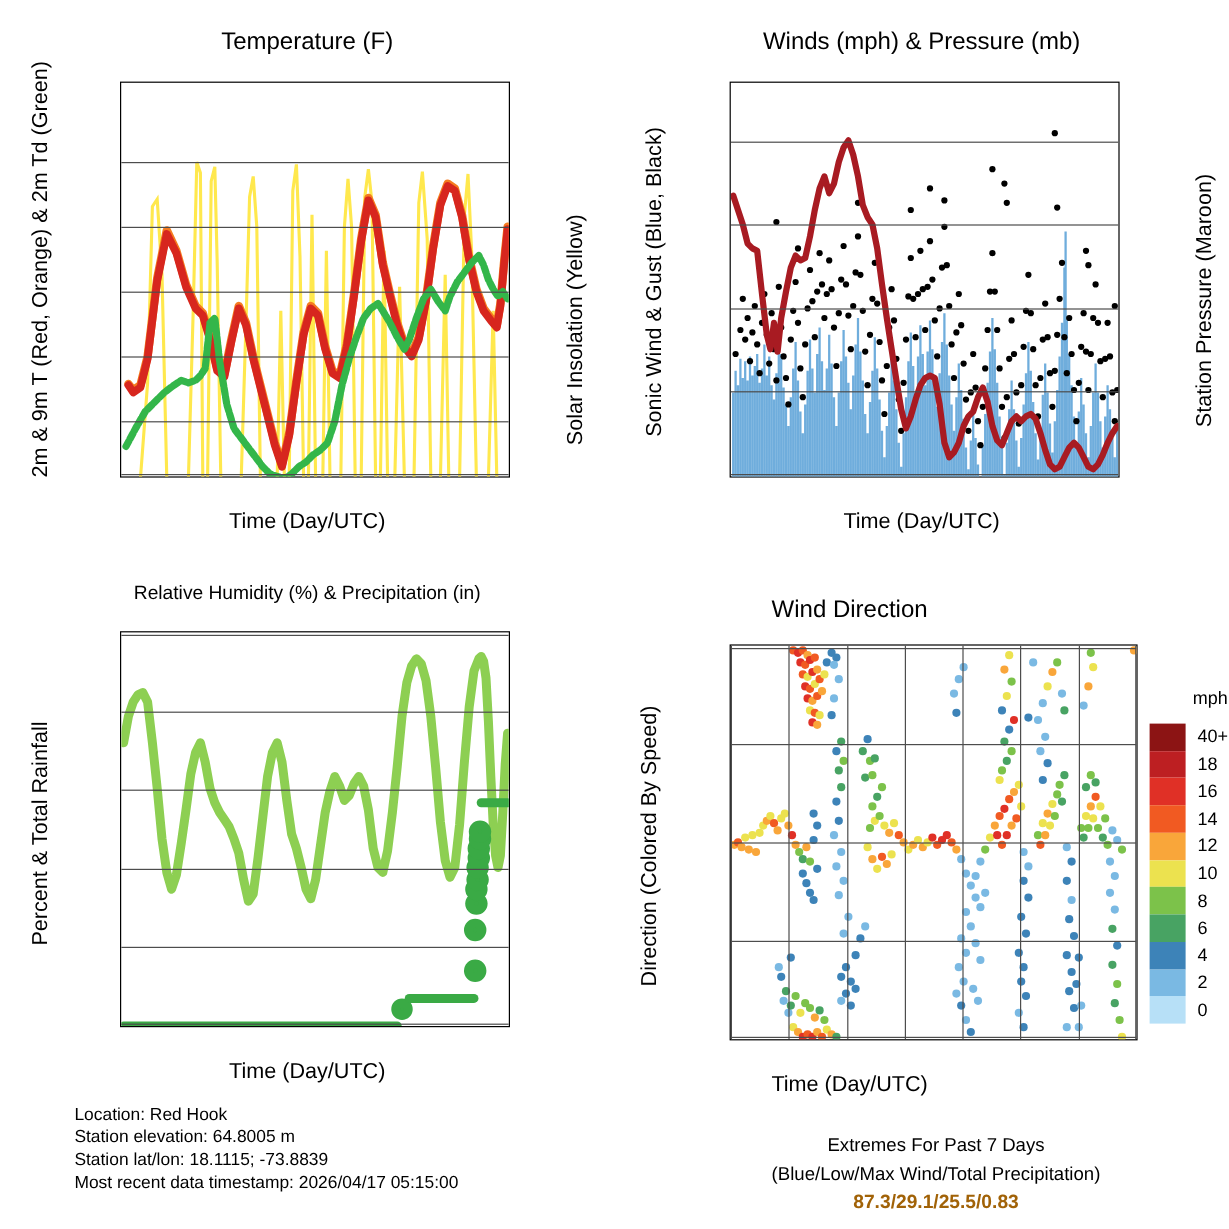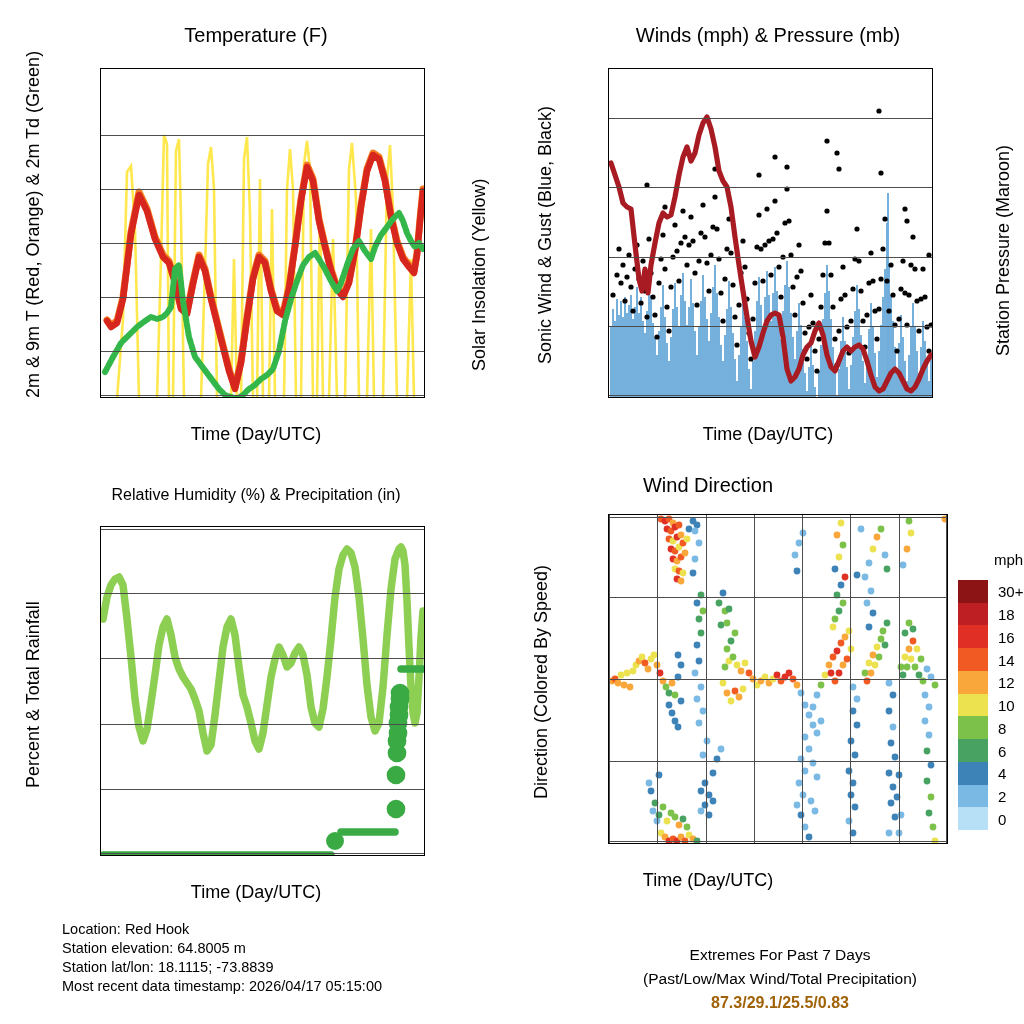--- a/index.html
+++ b/index.html
@@ -499,21 +499,21 @@
       <div class="tickB" style="left:57.14%;"></div>
       <div class="tickB" style="left:71.42%;"></div>
       <div class="tickB" style="left:85.71%;"></div>
       <div class="tickB" style="left:100%;"></div>
 
     </div>
 
     <div class="xaxis-title" style="top:422px;text-align:center;">Time (Day/UTC)</div>
   </div>
 
-  <div class="panel" style="left:512px;top:448px;width:512px;height:460px;">
+  <div class="panel" style="left:512px;top:471px;width:512px;height:460px;">
     <div class="ptitle" style="top:26px;left:-60px;">Wind Direction</div>
 
     <div class="axtitle vert" style="left:18px;top:96px;height:276px;line-height:22px;text-align:center;">Direction (Colored By Speed)</div>
 
     <div class="plotbox" style="left:96px;top:66px;width:340px;height:330px;">
 
       <div class="gridline" style="top:0.5%;"></div>
       <div class="gridline" style="top:25.0%;"></div>
       <div class="gridline" style="top:50.0%;"></div>
       <div class="gridline" style="top:75.0%;"></div>
@@ -852,21 +852,21 @@
       <div class="cband" style="top:18.18%;height:9.09%;background:#e03026;"></div>
       <div class="cband" style="top:27.27%;height:9.09%;background:#f15a22;"></div>
       <div class="cband" style="top:36.36%;height:9.09%;background:#f9a63a;"></div>
       <div class="cband" style="top:45.45%;height:9.09%;background:#ece24f;"></div>
       <div class="cband" style="top:54.54%;height:9.09%;background:#7cc24a;"></div>
       <div class="cband" style="top:63.63%;height:9.09%;background:#48a363;"></div>
       <div class="cband" style="top:72.72%;height:9.09%;background:#3d83b8;"></div>
       <div class="cband" style="top:81.81%;height:9.09%;background:#7ab9e3;"></div>
       <div class="cband" style="top:90.90%;height:9.10%;background:#b7e0f7;"></div>
 
-      <div class="cbtick" style="top:4.5%;">30+</div>
+      <div class="cbtick" style="top:4.5%;">40+</div>
       <div class="cbtick" style="top:13.6%;">18</div>
       <div class="cbtick" style="top:22.7%;">16</div>
       <div class="cbtick" style="top:31.8%;">14</div>
       <div class="cbtick" style="top:40.9%;">12</div>
       <div class="cbtick" style="top:50.0%;">10</div>
       <div class="cbtick" style="top:59.1%;">8</div>
       <div class="cbtick" style="top:68.2%;">6</div>
       <div class="cbtick" style="top:77.3%;">4</div>
       <div class="cbtick" style="top:86.4%;">2</div>
       <div class="cbtick" style="top:95.5%;">0</div>
@@ -875,17 +875,17 @@
 
   <div class="footerL" style="top:920px;">
     <div>Location: Red Hook</div>
     <div>Station elevation: 64.8005 m</div>
     <div>Station lat/lon: 18.1115; -73.8839</div>
     <div>Most recent data timestamp: 2026/04/17 05:15:00</div>
   </div>
 
   <div class="footerR" style="left:560px;top:943px;width:440px;line-height:24px;">
     <div>Extremes For Past 7 Days</div>
-    <div>(Past/Low/Max Wind/Total Precipitation)</div>
+    <div>(Blue/Low/Max Wind/Total Precipitation)</div>
     <div class="extremes-val">87.3/29.1/25.5/0.83</div>
   </div>
 
 </div>
 
 </body></html>

